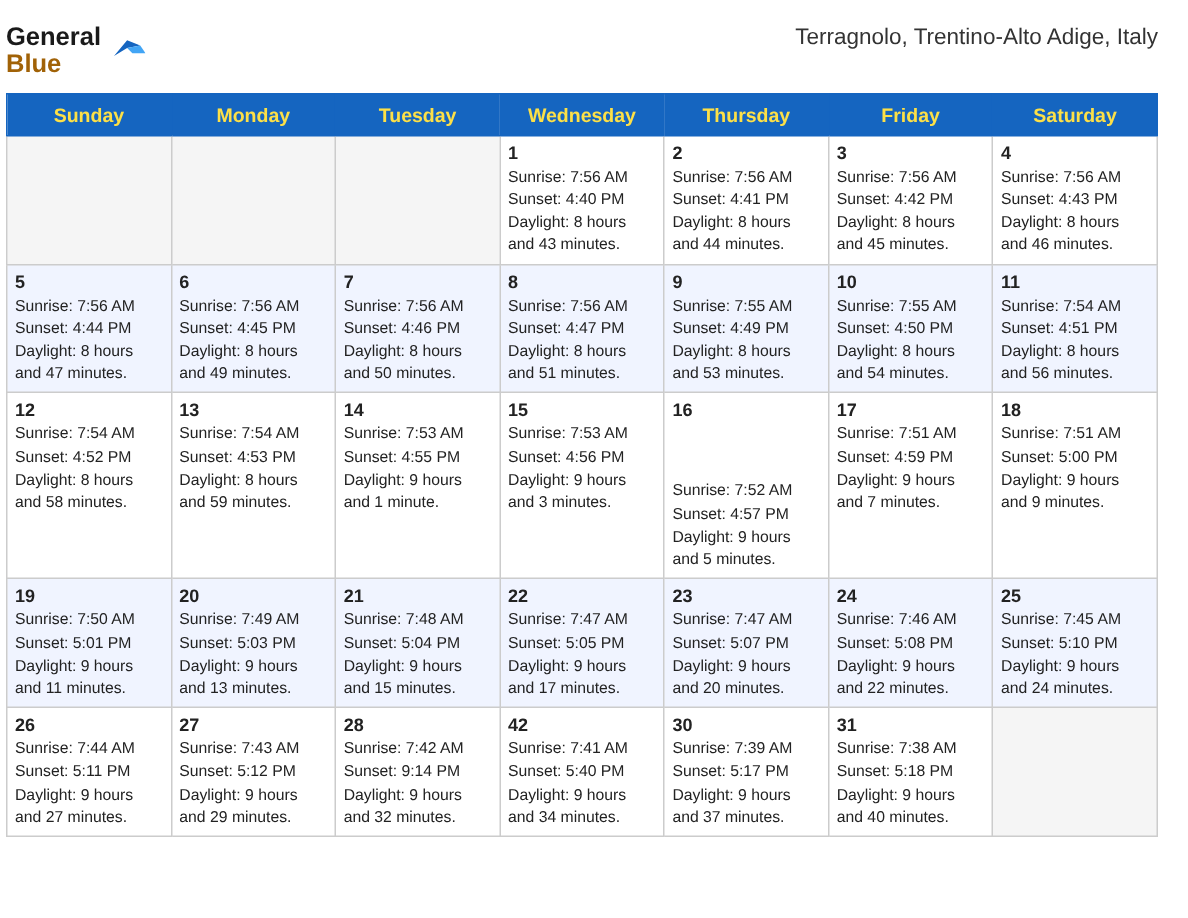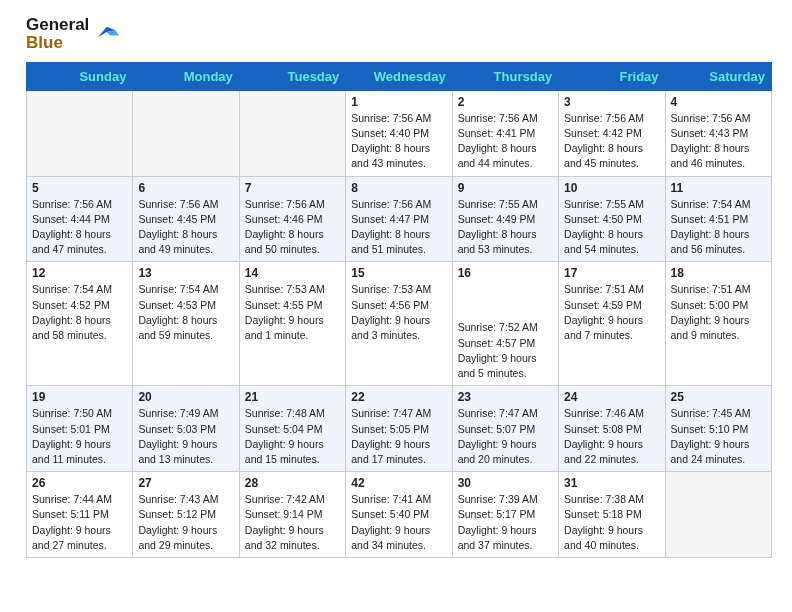--- a/index.html
+++ b/index.html
@@ -4,21 +4,21 @@
   <style>
     * { box-sizing: border-box; margin: 0; padding: 0; }
     body {
       font-family: Arial, sans-serif;
       background: #fff;
       width: 792px;
       min-height: 612px;
     }
     .page {
       width: 792px;
-      padding: 16px 20px 16px 26px;
+      padding: 16px 20px 16px 4px;
     }
     .header {
       display: flex;
       align-items: flex-start;
       justify-content: space-between;
       margin-bottom: 10px;
     }
     .logo {
       display: flex;
       flex-direction: column;
@@ -47,26 +47,26 @@
       font-weight: normal;
       color: #333;
     }
     .calendar {
       width: 100%;
       border-collapse: collapse;
       border: 1px solid #bbb;
     }
     .calendar th {
       background: #1565c0;
-      color: #5eead4;
+      color: #fde047;
       font-size: 13px;
       font-weight: bold;
       padding: 6px 6px;
       border: 1px solid #1565c0;
-      text-align: right;
+      text-align: center;
     }
     .calendar td {
       border: 1px solid #ccc;
       vertical-align: top;
       padding: 4px 5px;
       width: calc(100% / 7);
       min-height: 80px;
       font-size: 11px;
       color: #222;
       background: #fff;
@@ -100,20 +100,21 @@
           <span style="font-size:17px;font-weight:bold;color:#1a1a1a;">General</span>
           <span style="font-size:17px;font-weight:bold;color:#a16207;">Blue</span>
         </div>
         <svg class="logo-icon" viewBox="0 0 32 20" xmlns="http://www.w3.org/2000/svg" style="margin-left:2px;margin-top:-4px;">
           <polygon points="8,16 18,4 28,8 18,10" fill="#1565c0"></polygon>
           <polygon points="18,10 28,8 32,14 22,14" fill="#42a5f5"></polygon>
         </svg>
       </div>
     </div>
     <div class="title-block">
+      <h2>Terragnolo, Trentino-Alto Adige, Italy</h2>
     </div>
   </div>
 
   <table class="calendar">
     <thead>
       <tr>
       <th>Sunday</th>
           <th>Monday</th>
           <th>Tuesday</th>
           <th>Wednesday</th>

